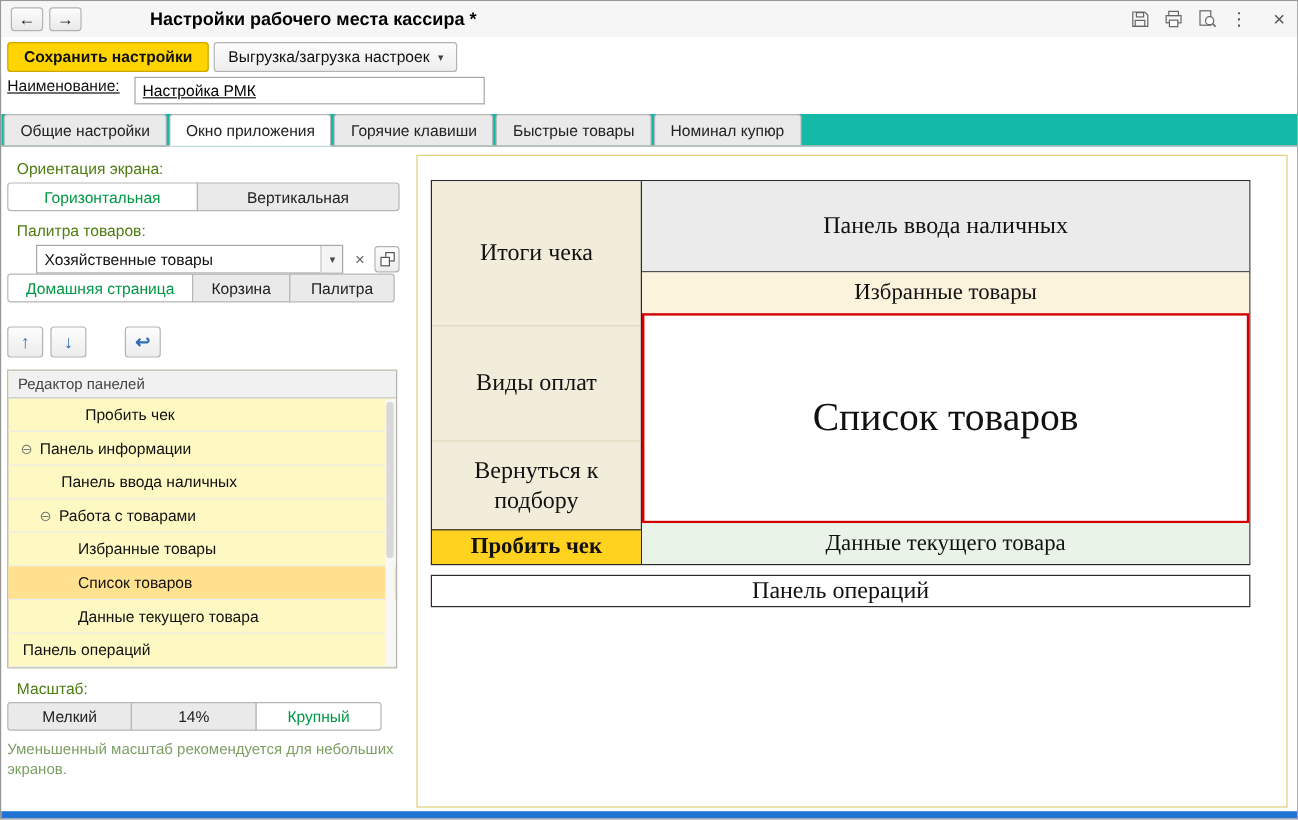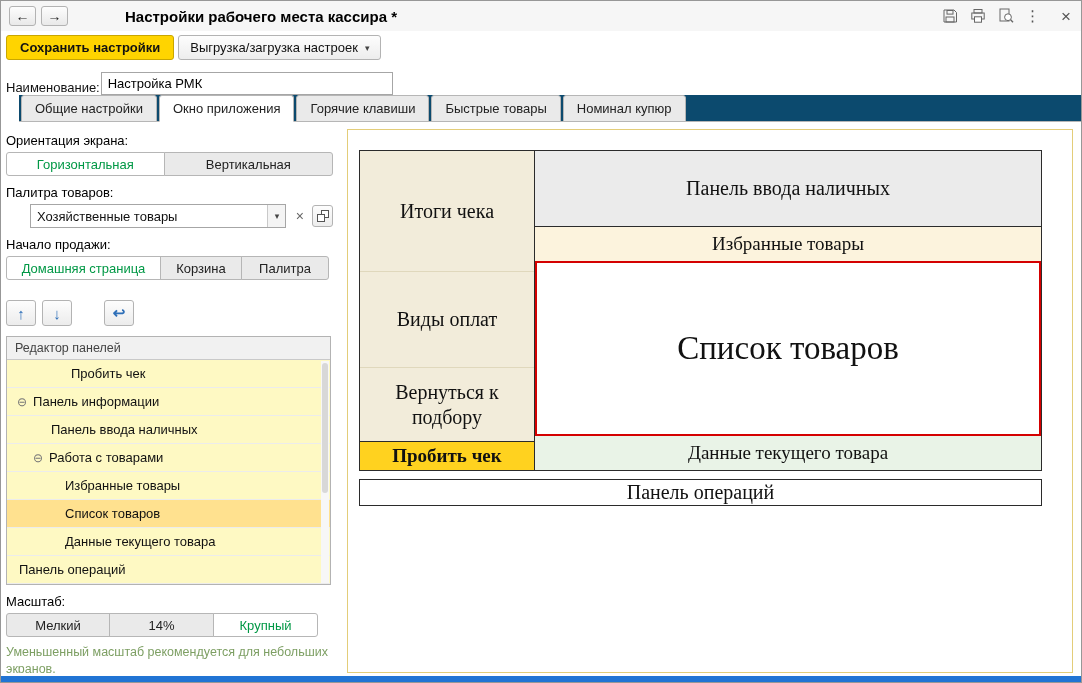--- a/index.html
+++ b/index.html
@@ -19,35 +19,35 @@
 
   
   .cmdbar { height:33px; display:flex; align-items:center; gap:4px; padding:0 5px; background:#fff; }
   .btn-yellow { height:25px; padding:0 13px; background:#ffd400; border:1px solid #c9a600; border-radius:3px;
                 font-weight:bold; font-size:13px; color:#111; display:flex; align-items:center; }
   .btn-plain { height:25px; padding:0 11px; background:linear-gradient(#fdfdfd,#ededed); border:1px solid #b3b3b3;
                border-radius:3px; font-size:13px; display:flex; align-items:center; gap:7px; }
   .caret { font-size:9px; color:#444; }
 
   
-  .namerow { height:31px; display:flex; align-items:flex-end; gap:1px; padding:0 5px; }
+  .namerow { height:31px; display:flex; align-items:flex-start; gap:12px; padding:0 5px;text-decoration:underline; }
   .namerow input { width:292px; height:23px; border:1px solid #a6a6a6; padding:2px 6px; font-size:13px;
                    font-family:"Liberation Sans",sans-serif; }
 
   
-  .tabs { display:flex; align-items:flex-end; border-bottom:1px solid #b6b6b6; padding-left:2px; background:#0c4a6e;margin-left:18px; }
+  .tabs { display:flex; align-items:flex-end; border-bottom:1px solid #b6b6b6; padding-left:2px; background:#14b8a6; }
   .tab { border:1px solid #b6b6b6; border-bottom:1px solid #b6b6b6; border-radius:3px 3px 0 0; background:#eaeaea;
          padding:5px 13px 5px; margin-right:2px; margin-bottom:-1px; font-size:13px; color:#222; }
   .tab.active { background:#fff; border-bottom:1px solid #fff; }
 
   
   .content { position:absolute; top:122px; bottom:9px; left:0; right:0; display:flex; }
 
   .left-panel { width:338px; padding:8px 6px 0 5px; overflow:hidden; flex:none; }
-  .flabel { font-size:13px; color:#000000; margin:9px 0 4px; }
+  .flabel { font-size:13px; color:#4d7c0f; margin:9px 8px 4px; }
   .flabel.first { margin-top:2px; }
 
   .seg { display:flex; }
   .seg .seg-btn { height:24px; border:1px solid #b6b6b6; background:#eaeaea; font-size:13px; color:#222;
                   display:flex; align-items:center; justify-content:center; margin-left:-1px; }
   .seg .seg-btn:first-child { margin-left:0; border-radius:3px 0 0 3px; }
   .seg .seg-btn:last-child { border-radius:0 3px 3px 0; }
   .seg .on { background:#fff; color:#009845; }
   .w163 { width:163px; } .w162 { width:174px; }
   .w155 { width:155px; } .w82 { width:82px; } .w88 { width:88px; }
@@ -191,21 +191,20 @@
         </div>
         <span class="combo-clear">×</span>
         <span class="combo-open">
           <span class="icon-squares">
               <i class="a"></i>
               <i class="b"></i>
             </span>
         </span>
       </div>
 
-      <div class="flabel">Начало продажи:</div>
       <div class="seg">
         <div class="seg-btn on w155">Домашняя страница</div>
         <div class="seg-btn w82">Корзина</div>
         <div class="seg-btn w88">Палитра</div>
       </div>
 
       <div class="movebar">
         <div class="sqbtn">
           <span>↑</span>
         </div>

